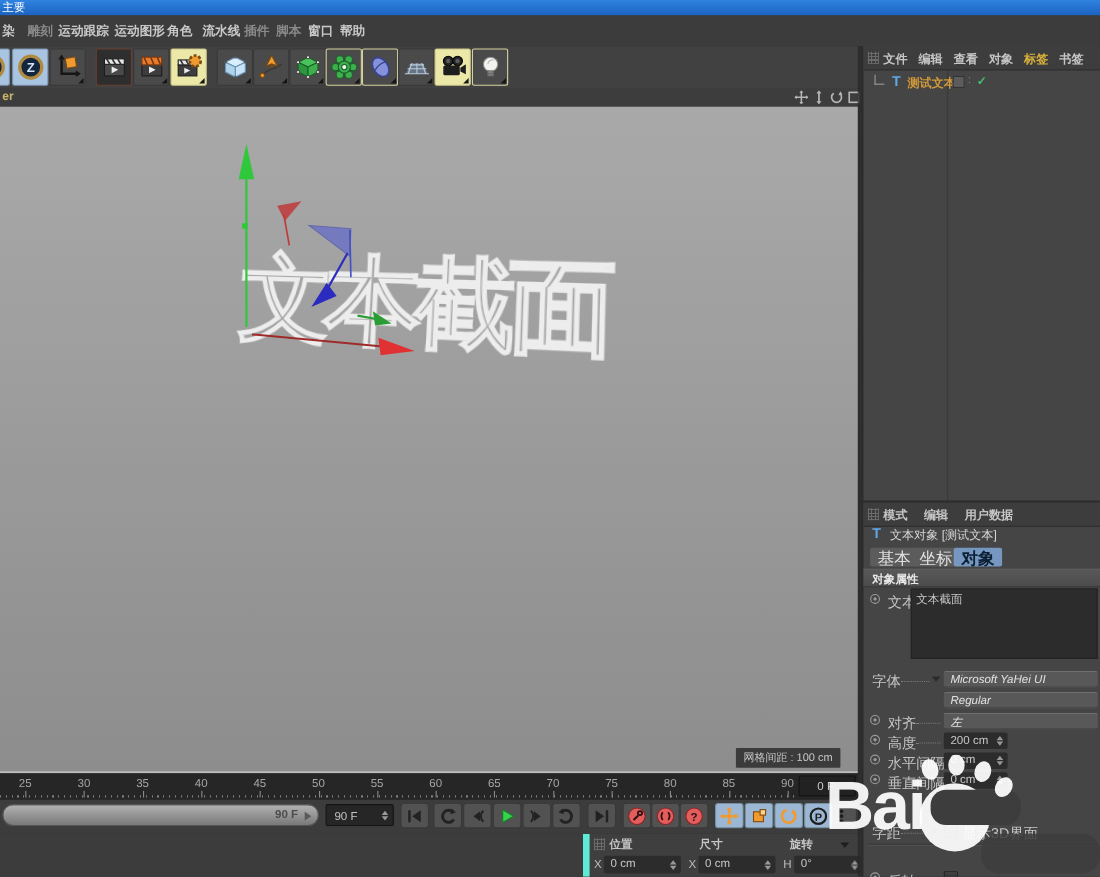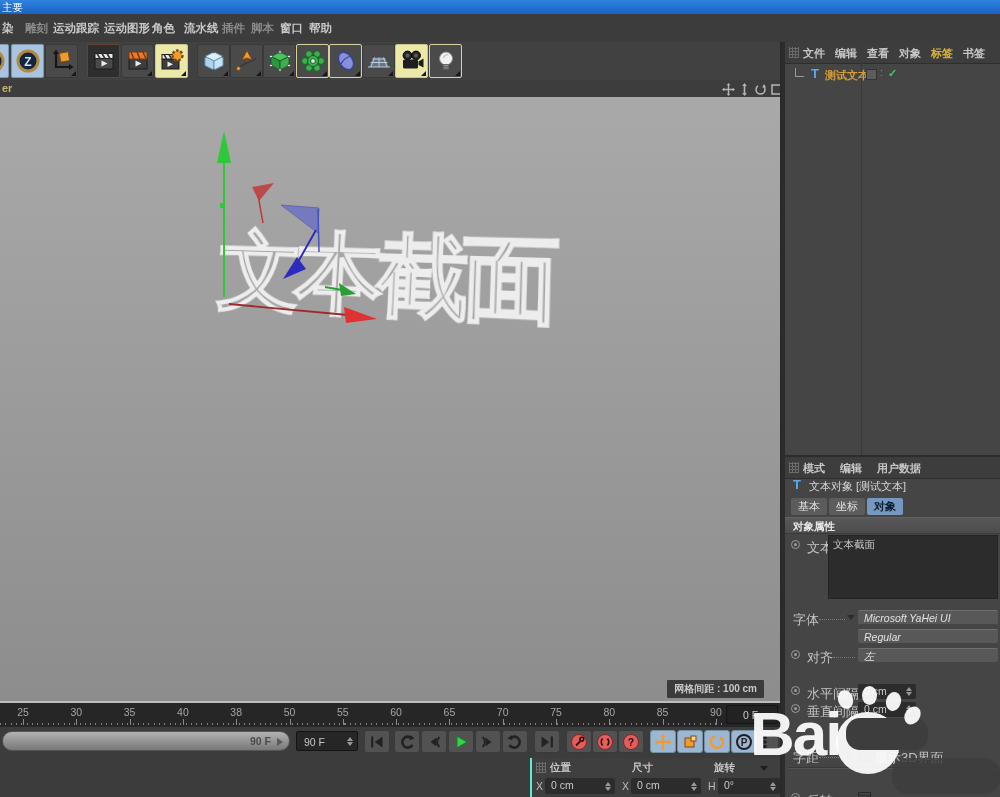--- a/index.html
+++ b/index.html
@@ -28,37 +28,37 @@
   .vnav{position:absolute;top:2px;width:13px;height:13px;}
   #viewport{left:0;top:97px;width:780px;height:604px;background:linear-gradient(180deg,#a9a9a9,#8d8d8d);border-bottom:2px solid #bdbdbd;}
   .wire-text{
     position:absolute;left:213px;top:130px;width:320px;
     font-size:88px;font-weight:bold;letter-spacing:-6px;line-height:1.05;white-space:nowrap;
     color:rgba(255,255,255,0.04);
     -webkit-text-stroke:1.6px #ededed;
     transform:perspective(700px) rotateY(-13deg) rotateX(7deg) rotate(2deg);
     transform-origin:30% 50%;
   }
-  #grid-label{position:absolute;right:16px;top:583px;background:#3b3b3b;color:#c8c8c8;font-size:10px;padding:2px 7px;border-radius:1px;font-weight:bold;}
+  #grid-label{position:absolute;right:16px;top:583px;background:#3b3b3b;color:#c8c8c8;font-size:10px;padding:2px 7px;border-radius:1px;}
   
   #om{left:782px;top:42px;width:218px;height:413px;background:#454545;border-left:3px solid #2c2c2c;box-sizing:border-box;}
   .pmenu{position:absolute;left:0;top:0;width:100%;height:21px;background:#3d3d3d;border-bottom:1px solid #2e2e2e;}
   .pmenu .mitem{position:absolute;top:4px;font-size:11px;color:#c6c6c6;font-weight:bold;}
   .pmenu .mitem.hl{color:#d8b23a;}
   .grip{position:absolute;left:4px;top:5px;width:10px;height:11px;background:repeating-linear-gradient(0deg,#777 0 1px,transparent 1px 3px),repeating-linear-gradient(90deg,#777 0 1px,transparent 1px 3px);opacity:.8;}
   .tree-elbow{position:absolute;width:8px;height:8px;border-left:1px solid #9a9a9a;border-bottom:1px solid #9a9a9a;}
   .obj-name{color:#d29a3a;font-size:11px;font-weight:bold;}
   .t-icon{color:#5fa8e8;font-weight:bold;font-size:13px;}
   .om-col-divider{position:absolute;left:76px;top:21px;width:1px;height:392px;background:#383838;}
   .tag-square{position:absolute;width:9px;height:9px;background:#5c5c5c;border:1px solid #333;}
   .check{color:#42c16e;font-size:11px;font-weight:bold;}
   
   #am{left:782px;top:455px;width:218px;height:342px;background:#454545;border-left:3px solid #2c2c2c;border-top:2px solid #2c2c2c;box-sizing:border-box;}
   .am-title{position:absolute;left:8px;top:22px;font-size:11px;color:#d6d6d6;}
-  .tab{position:absolute;top:41px;height:14px;background:#5c5c5c;border-radius:2px;color:#e0e0e0;font-size:11px;padding:1px 7px 2px;}
+  .tab{position:absolute;top:41px;height:14px;background:#5c5c5c;border-radius:2px;color:#e0e0e0;font-size:15px;padding:1px 7px 2px;}
   .tab.active{background:#7698c0;color:#0c1e33;font-weight:bold;}
   .section-hdr{position:absolute;left:0;top:60px;width:100%;height:17px;background:linear-gradient(180deg,#585858,#4c4c4c);border-top:1px solid #616161;border-bottom:1px solid #3a3a3a;color:#e8e8e8;font-size:10.5px;font-weight:bold;padding:2px 0 0 8px;box-sizing:border-box;}
   .arow{position:absolute;left:0;width:100%;height:17px;}
   .alabel{position:absolute;left:22px;font-size:13px;color:#c4c4c4;top:2px;white-space:nowrap;}
   .alabel.noc{left:8px;}
   .leader{position:absolute;top:9px;height:1px;border-bottom:1px dotted #7d7d7d;}
   .keyc{position:absolute;left:6px;top:3px;width:9px;height:9px;border:1px solid #9a9a9a;border-radius:50%;box-sizing:border-box;}
   .keyc::after{content:"";position:absolute;left:2px;top:2px;width:3px;height:3px;border-radius:50%;background:#9a9a9a;}
   .ddl{position:absolute;top:1px;height:15px;background:#585858;border-radius:2px;border-top:1px solid #6f6f6f;box-shadow:inset 0 -1px 0 #454545;color:#e2e2e2;font-size:10.5px;padding:1px 6px 0;box-sizing:border-box;font-style:italic;}
   .spin{position:absolute;top:1px;height:15px;background:#2c2c2c;border-radius:2px;color:#c8c8c8;font-size:10.5px;padding:1px 16px 0 6px;box-sizing:border-box;}
@@ -78,21 +78,21 @@
   #transport{left:0;top:727px;width:780px;height:31px;background:#3c3c3c;border-bottom:1px solid #2d2d2d;}
   #tl-slider{position:absolute;left:2px;top:4px;width:288px;height:20px;background:linear-gradient(180deg,#b2b2b2,#787878);border:1px solid #555;border-radius:10px;box-sizing:border-box;}
   #tl-slider .range-txt{position:absolute;right:18px;top:3px;color:#4c4c4c;font-size:10.5px;font-weight:bold;}
   #tl-slider .range-arr{position:absolute;right:6px;top:6px;width:0;height:0;border-top:4px solid transparent;border-bottom:4px solid transparent;border-left:6px solid #5a5a5a;}
   #tl-spin{position:absolute;left:296px;top:4px;width:62px;height:20px;background:#262626;border:1px solid #141414;border-radius:2px;color:#c4c4c4;font-size:10.5px;padding:4px 16px 0 7px;box-sizing:border-box;}
   .pbtn{position:absolute;top:3px;width:26px;height:23px;background:#525252;border:1px solid #3a3a3a;border-radius:3px;display:flex;align-items:center;justify-content:center;box-sizing:border-box;}
   .pbtn.blue{background:#9cb7d4;border-color:#76909f;}
   .tic{width:18px;height:18px;display:block;}
   
   #blank-bl{left:0;top:758px;width:530px;height:39px;background:#3c3c3c;}
-  #coords{left:530px;top:758px;width:252px;height:39px;background:#3f3f3f;border-left:2px solid #5eead4;box-sizing:border-box;}
+  #coords{left:530px;top:758px;width:252px;height:39px;background:#3f3f3f;border-left:6px solid #5eead4;box-sizing:border-box;}
   #coords .chdr{position:absolute;top:3px;font-size:10.5px;color:#c6c6c6;font-weight:bold;}
   #coords .axl{position:absolute;top:22px;font-size:10.5px;color:#bdbdbd;}
   #coords .spin{top:20px;height:16px;}
   
   #watermark{left:742px;top:686px;width:258px;height:111px;pointer-events:none;z-index:60;}
   .wm-text{position:absolute;left:8px;top:12px;font-size:62px;font-weight:bold;color:rgba(255,255,255,0.93);letter-spacing:-2px;}
   .wm-pad{position:absolute;left:94px;top:26px;width:64px;height:62px;border-radius:50%;background:rgba(255,255,255,0.93);}
   .wm-dark1{position:absolute;left:104px;top:32px;width:82px;height:32px;border-radius:14px;background:#3d3d3d;}
   .wm-dark2{position:absolute;left:150px;top:72px;width:108px;height:36px;border-radius:16px;background:#3d3d3d;opacity:.85;}
   .wm-toe{position:absolute;width:15px;height:19px;border-radius:50%;background:rgba(255,255,255,0.93);}
@@ -357,20 +357,26 @@
     <span class="keyc"></span>
     <span class="alabel">对齐</span>
     <span class="leader" style="left:48px;width:22px"></span>
     <div class="ddl" style="left:73px;width:140px"><span>左</span></div>
   </div>
 
   <div class="arow" style="top:171px">
     <div class="ddl" style="left:73px;width:140px"><span>Regular</span></div>
   </div>
 
+  <div class="arow" style="top:208px">
+    <span class="keyc"></span>
+    <span class="alabel">高度</span>
+    <span class="leader" style="left:48px;width:22px"></span>
+    <div class="spin" style="left:73px;width:58px"><span>200 cm</span><span class="stepper"></span></div>
+  </div>
 
   <div class="arow" style="top:226px">
     <span class="keyc"></span>
     <span class="alabel">水平间隔</span>
     <div class="spin" style="left:73px;width:58px"><span>0 cm</span><span class="stepper"></span></div>
   </div>
 
   <div class="arow" style="top:244px">
     <span class="keyc"></span>
     <span class="alabel">垂直间隔</span>
@@ -400,21 +406,21 @@
   <div class="tick-dots"></div>
   <div id="cur-frame">0 F</div>
 <span class="tick-label" style="left: 12px;">25</span>
     <span class="tick-mark" style="left: 23px;"></span>
     <span class="tick-label" style="left: 65.3px;">30</span>
     <span class="tick-mark" style="left: 76.3px;"></span>
     <span class="tick-label" style="left: 118.6px;">35</span>
     <span class="tick-mark" style="left: 129.6px;"></span>
     <span class="tick-label" style="left: 171.9px;">40</span>
     <span class="tick-mark" style="left: 182.9px;"></span>
-    <span class="tick-label" style="left: 225.2px;">38</span>
+    <span class="tick-label" style="left: 225.2px;">45</span>
     <span class="tick-mark" style="left: 236.2px;"></span>
     <span class="tick-label" style="left: 278.5px;">50</span>
     <span class="tick-mark" style="left: 289.5px;"></span>
     <span class="tick-label" style="left: 331.8px;">55</span>
     <span class="tick-mark" style="left: 342.8px;"></span>
     <span class="tick-label" style="left: 385.1px;">60</span>
     <span class="tick-mark" style="left: 396.1px;"></span>
     <span class="tick-label" style="left: 438.4px;">65</span>
     <span class="tick-mark" style="left: 449.4px;"></span>
     <span class="tick-label" style="left: 491.7px;">70</span>

